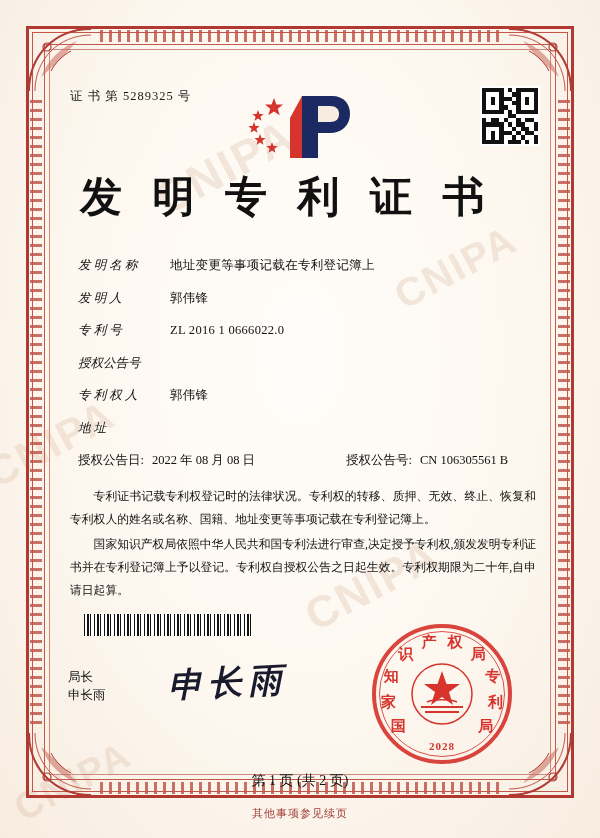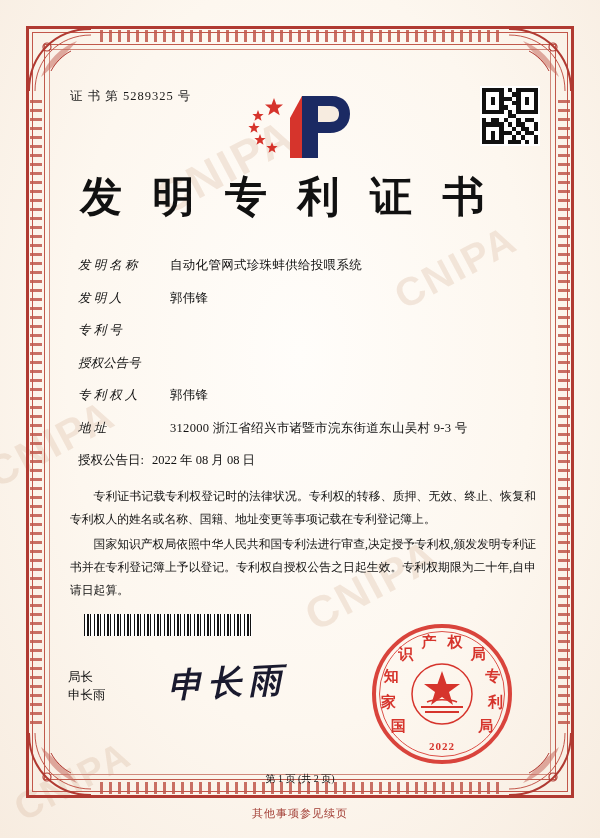--- a/index.html
+++ b/index.html
@@ -278,21 +278,21 @@
     font-size: 11px;
     font-weight: bold;
     letter-spacing: 1px;
   }
 
   .page-no {
     position: absolute;
     left: 0; right: 0;
     top: 772px;
     text-align: center;
-    font-size: 10px;
+    font-size: 14px;
     color: #111;
   }
   .footer-note {
     position: absolute;
     left: 0; right: 0;
     top: 806px;
     text-align: center;
     font-size: 11px;
     color: #a13c33;
     letter-spacing: 1px;
@@ -546,50 +546,54 @@
   <div class="content">
 
     <div class="cert-no">证 书 第 5289325 号</div>
 
     <div class="title">发 明 专 利 证 书</div>
 
     <div class="fields">
 
       <div class="field">
         <div class="f-label">发 明 名 称</div>
-        <div class="f-value">自动化管网式珍珠蚌供给投喂系统</div>
+        <div class="f-value">地址变更等事项记载在专利登记簿上</div>
       </div>
 
       <div class="field">
         <div class="f-label">发 明 人</div>
         <div class="f-value">郭伟锋</div>
       </div>
 
       <div class="field">
         <div class="f-label">专 利 号</div>
+        <div class="f-value">ZL 2016 1 0666022.0</div>
       </div>
 
       <div class="field">
         <div class="f-label">授权公告号</div>
       </div>
 
       <div class="field">
         <div class="f-label">专 利 权 人</div>
         <div class="f-value">郭伟锋</div>
       </div>
 
       <div class="field">
         <div class="f-label">地       址</div>
-        <div class="f-value">312000 浙江省绍兴市诸暨市浣东街道东山吴村 9-3 号</div>
       </div>
 
       <div class="field-row2">
         <div class="half left">
           <span class="f-label2">授权公告日:</span>
           <span>2022 年 08 月 08 日</span>
+        </div>
+        <div class="half">
+          <span class="f-label2">授权公告号:</span>
+          <span>CN 106305561 B</span>
         </div>
       </div>
     </div>
 
     <div class="para">专利证书记载专利权登记时的法律状况。专利权的转移、质押、无效、终止、恢复和专利权人的姓名或名称、国籍、地址变更等事项记载在专利登记簿上。</div>
     <div class="para">国家知识产权局依照中华人民共和国专利法进行审查,决定授予专利权,颁发发明专利证书并在专利登记簿上予以登记。专利权自授权公告之日起生效。专利权期限为二十年,自申请日起算。</div>
   </div>
 
   <div class="barcode"></div>
 
@@ -615,19 +619,19 @@
       <span class="seal-ch" style="transform: rotate(126deg) translateY(-54px) rotate(-126deg);">局</span>
     </div>
     <div class="seal-star">
       <svg width="74" height="74" viewBox="0 0 74 74">
         <circle cx="37" cy="37" r="30" fill="none" stroke="#d6342c" stroke-width="1.5"></circle>
         <polygon points="37,14 41.5,27 55,27 44,35 48,48 37,40 26,48 30,35 19,27 32.5,27" fill="#d6342c"></polygon>
         <path d="M16 50 L58 50 M20 55 L54 55" stroke="#d6342c" stroke-width="2"></path>
         <path d="M22 45 C28 42 46 42 52 45" fill="none" stroke="#d6342c" stroke-width="1.4"></path>
       </svg>
     </div>
-    <div class="seal-year">2022</div>
+    <div class="seal-year">2028</div>
   </div>
 
   <div class="page-no">第 1 页 (共 2 页)</div>
   <div class="footer-note">其他事项参见续页</div>
 
 </div>
 
 </body></html>

